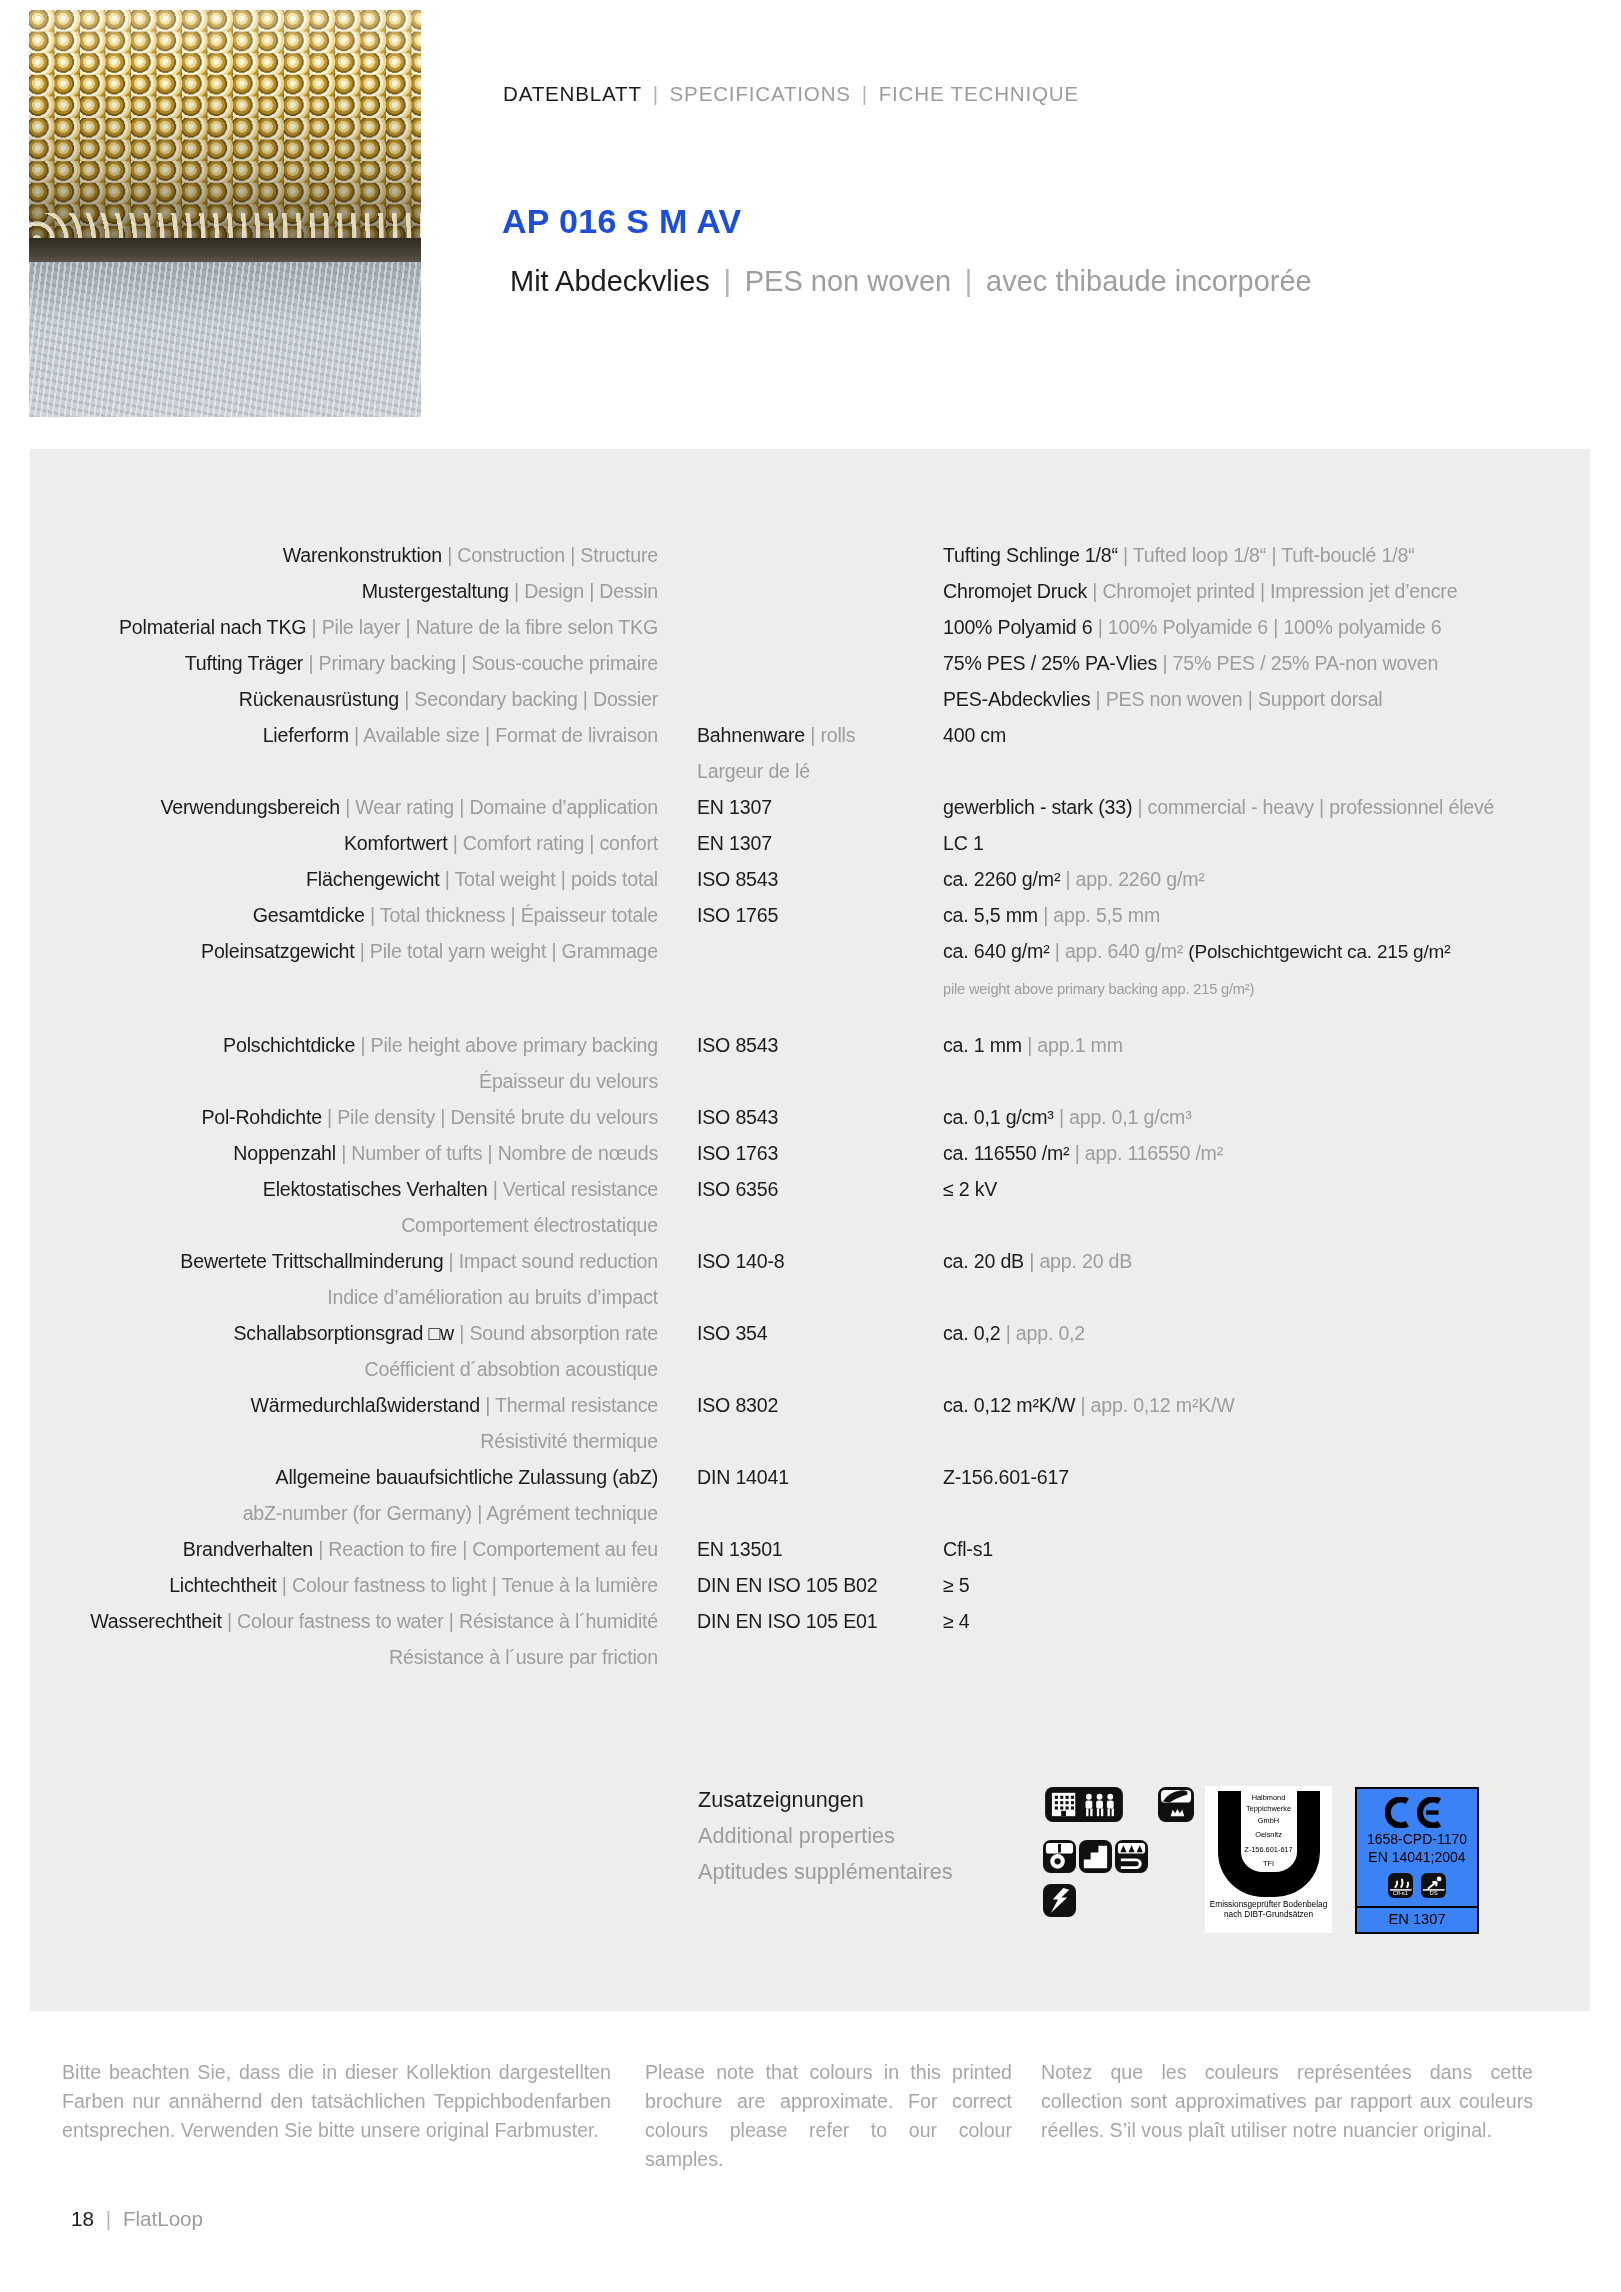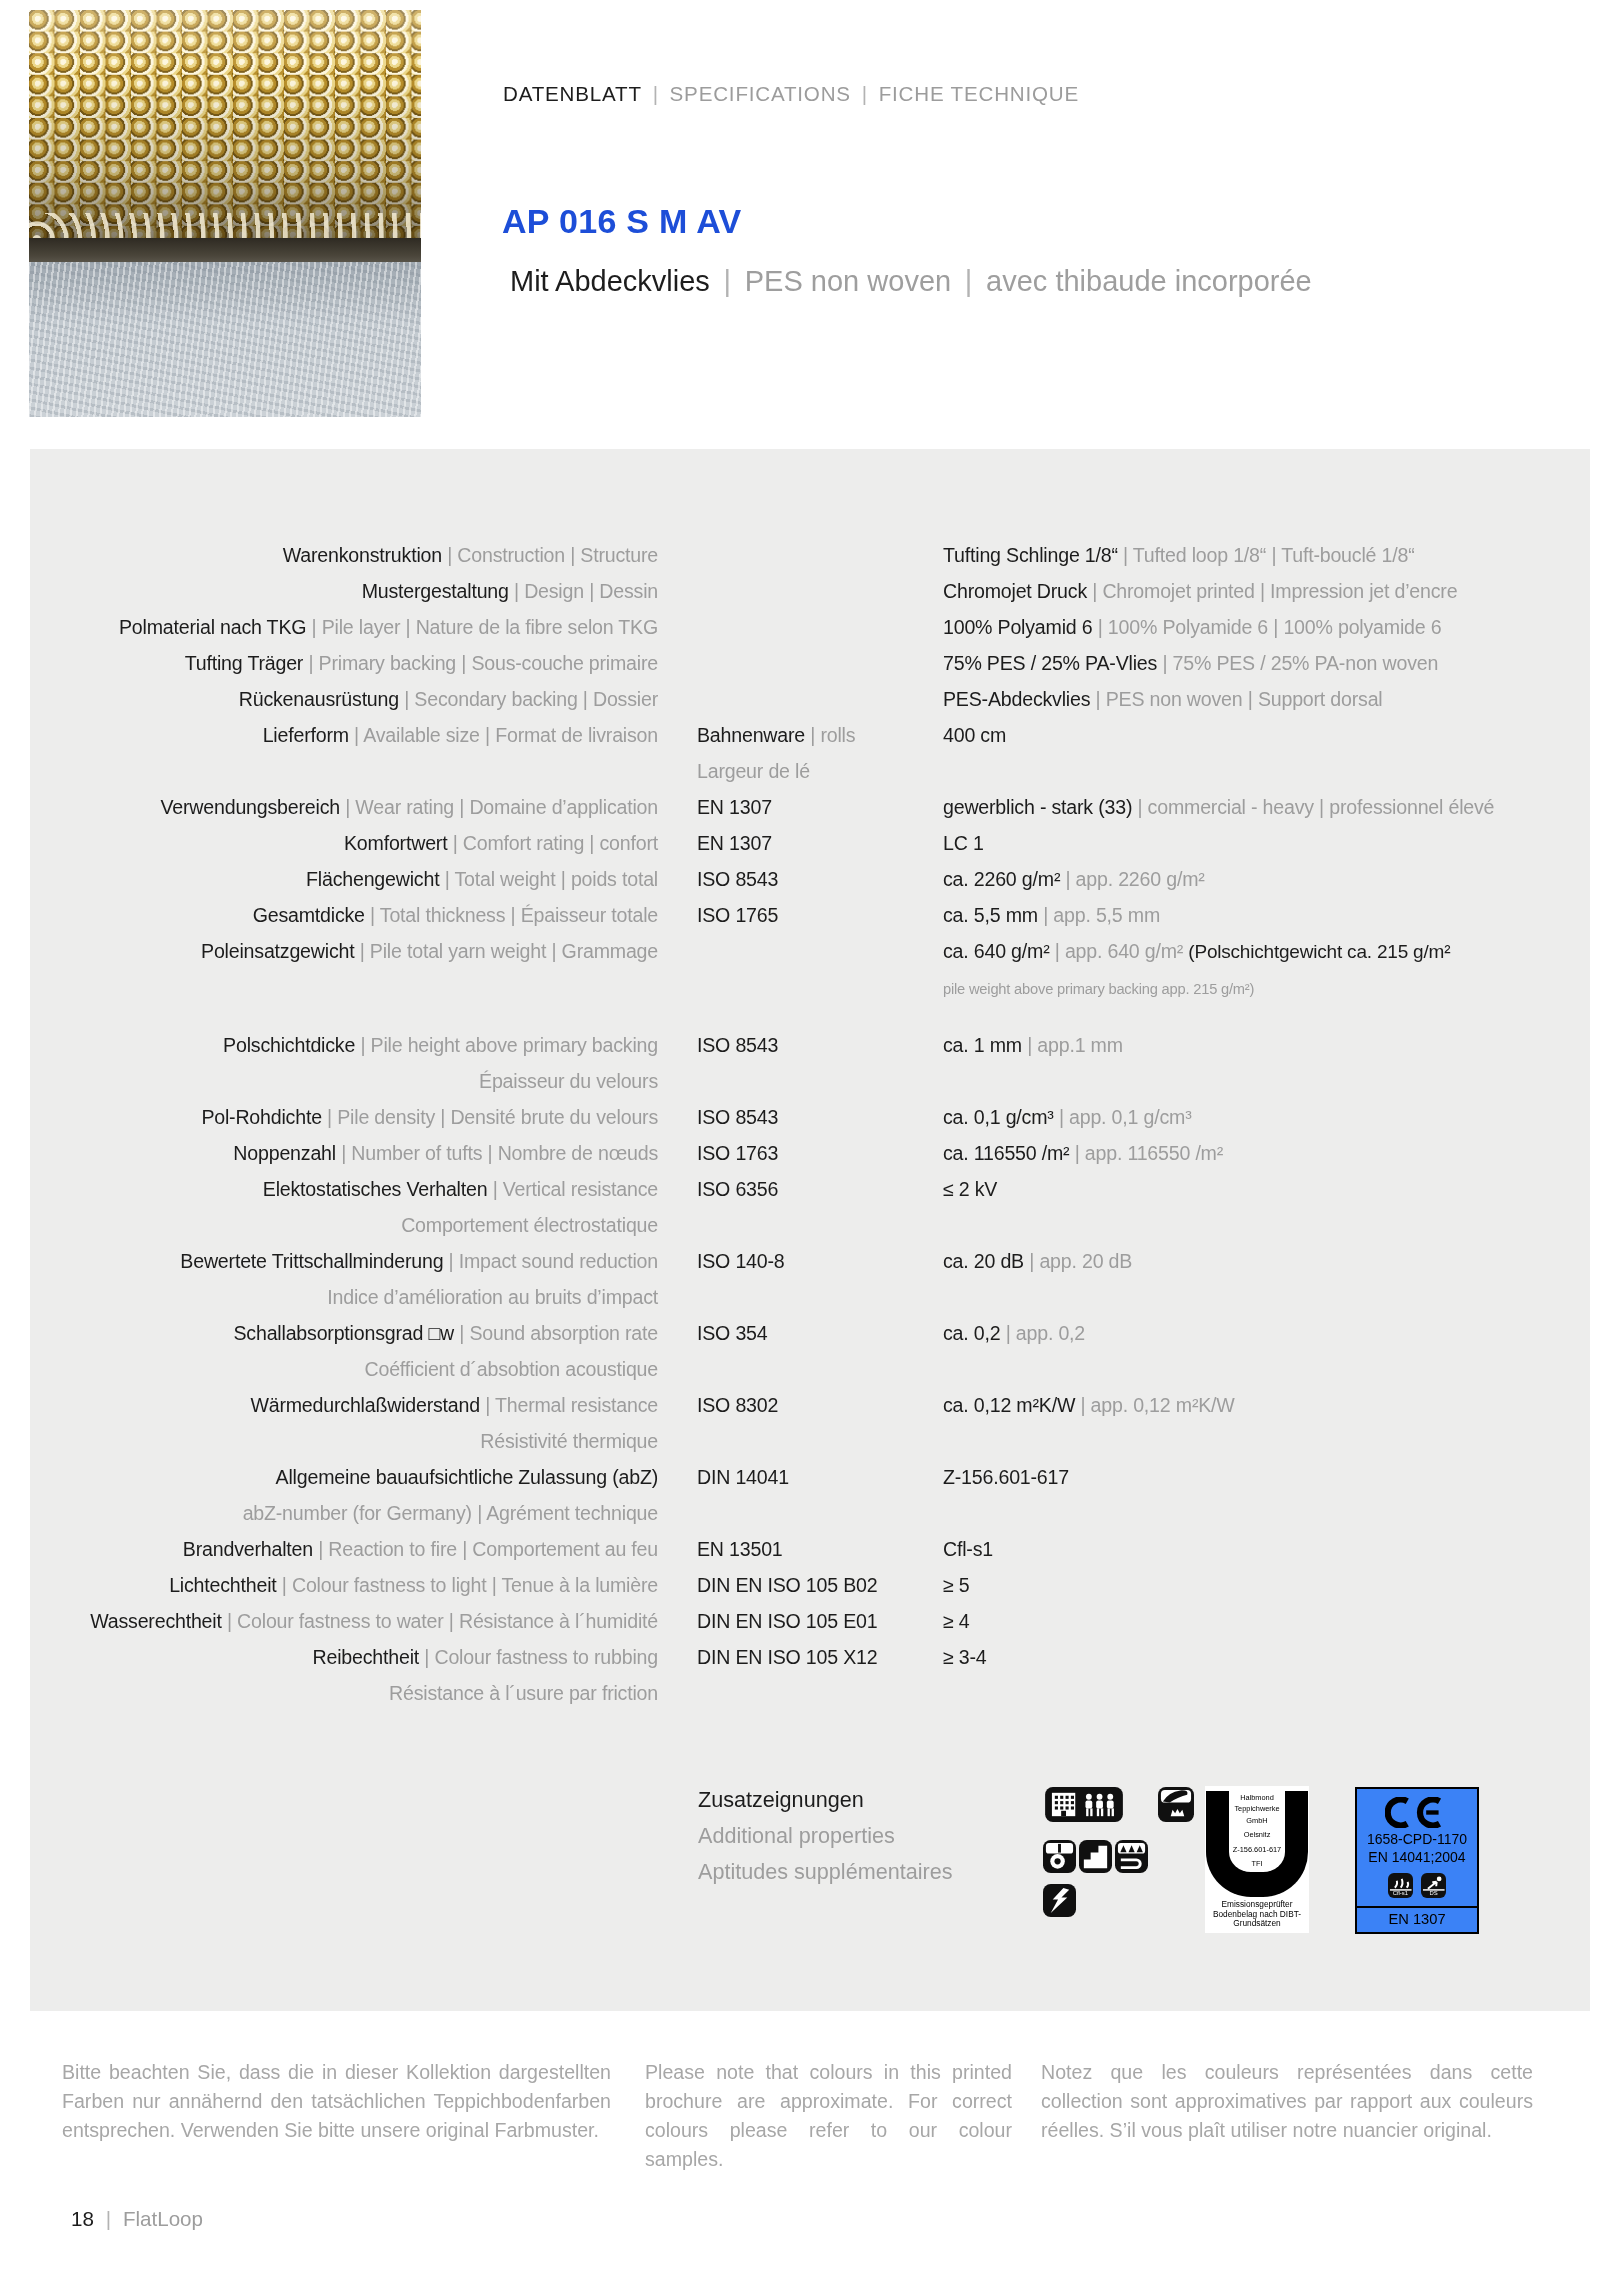--- a/index.html
+++ b/index.html
@@ -51,21 +51,21 @@
   
   .additional{position:absolute;left:668px;top:1333px;font-size:21.6px;line-height:36px;}
   .additional .t1{color:#1c1c1c;}
   .additional .t2,.additional .t3{color:#9d9d9d;}
 
   .icons{position:absolute;left:1013px;top:1338px;width:216px;height:137px;}
   .icon{position:absolute;}
   .icon svg{display:block;}
 
   
-  .ucard{position:absolute;left:1175px;top:1337px;width:104px;height:147px;background:#fff;}
+  .ucard{position:absolute;left:1175px;top:1337px;width:127px;height:147px;background:#fff;}
   .umark{position:relative;width:102px;height:106px;margin:4.9px auto 0;}
   .uborder{position:absolute;inset:0;border-left:23.5px solid #000;border-right:23.5px solid #000;
            border-bottom:25.5px solid #000;border-radius:0 0 45px 45px;}
   .utxt{position:absolute;left:21.6px;right:21.6px;top:2.9px;font-size:7.4px;line-height:8.8px;text-align:center;color:#000;}
   .utxt div{margin-bottom:2.9px;}
   .ucaption{font-size:8.3px;line-height:9.8px;text-align:center;color:#000;margin-top:2.9px;padding:0 2px;}
 
   .cecard{position:absolute;left:1325px;top:1338px;width:124px;height:147px;background:#3b82f6;
           border:2.9px solid #000;box-sizing:border-box;}
   .cemark{display:block;margin:7.8px auto 2px;}
@@ -253,25 +253,20 @@
   </div>
         <div class="spec-row">
     <span class="cell-label"><span class="lb">Lichtechtheit</span><span class="lg"> | Colour fastness to light | Tenue à la lumière</span></span>
     <span class="cell-std"><span class="sb">DIN EN ISO 105 B02</span></span>
     <span class="cell-val"><span class="vb">≥ 5</span></span>
   </div>
         <div class="spec-row">
     <span class="cell-label"><span class="lb">Wasserechtheit</span><span class="lg"> | Colour fastness to water | Résistance à l´humidité</span></span>
     <span class="cell-std"><span class="sb">DIN EN ISO 105 E01</span></span>
     <span class="cell-val"><span class="vb">≥ 4</span></span>
-  </div>
-        <div class="spec-row">
-    <span class="cell-label"><span class="lb">Reibechtheit</span><span class="lg"> | Colour fastness to rubbing</span></span>
-    <span class="cell-std"><span class="sb">DIN EN ISO 105 X12</span></span>
-    <span class="cell-val"><span class="vb">≥ 3-4</span></span>
   </div>
         <div class="spec-row">
     <span class="cell-label"><span class="lg">Résistance à l´usure par friction</span></span>
     <span class="cell-std"></span>
     <span class="cell-val"></span>
   </div>
       </div>
 
     <div class="additional">
       <div class="t1">Zusatzeignungen</div>

